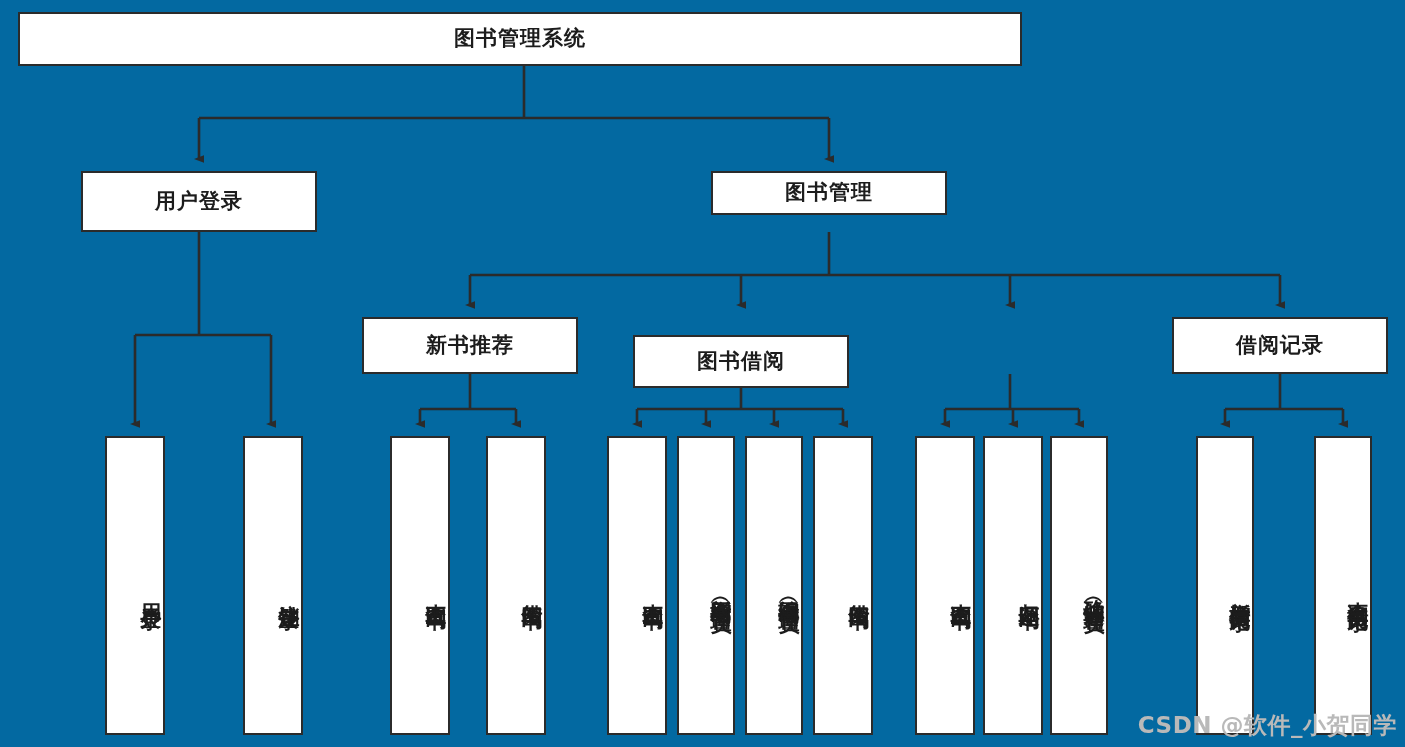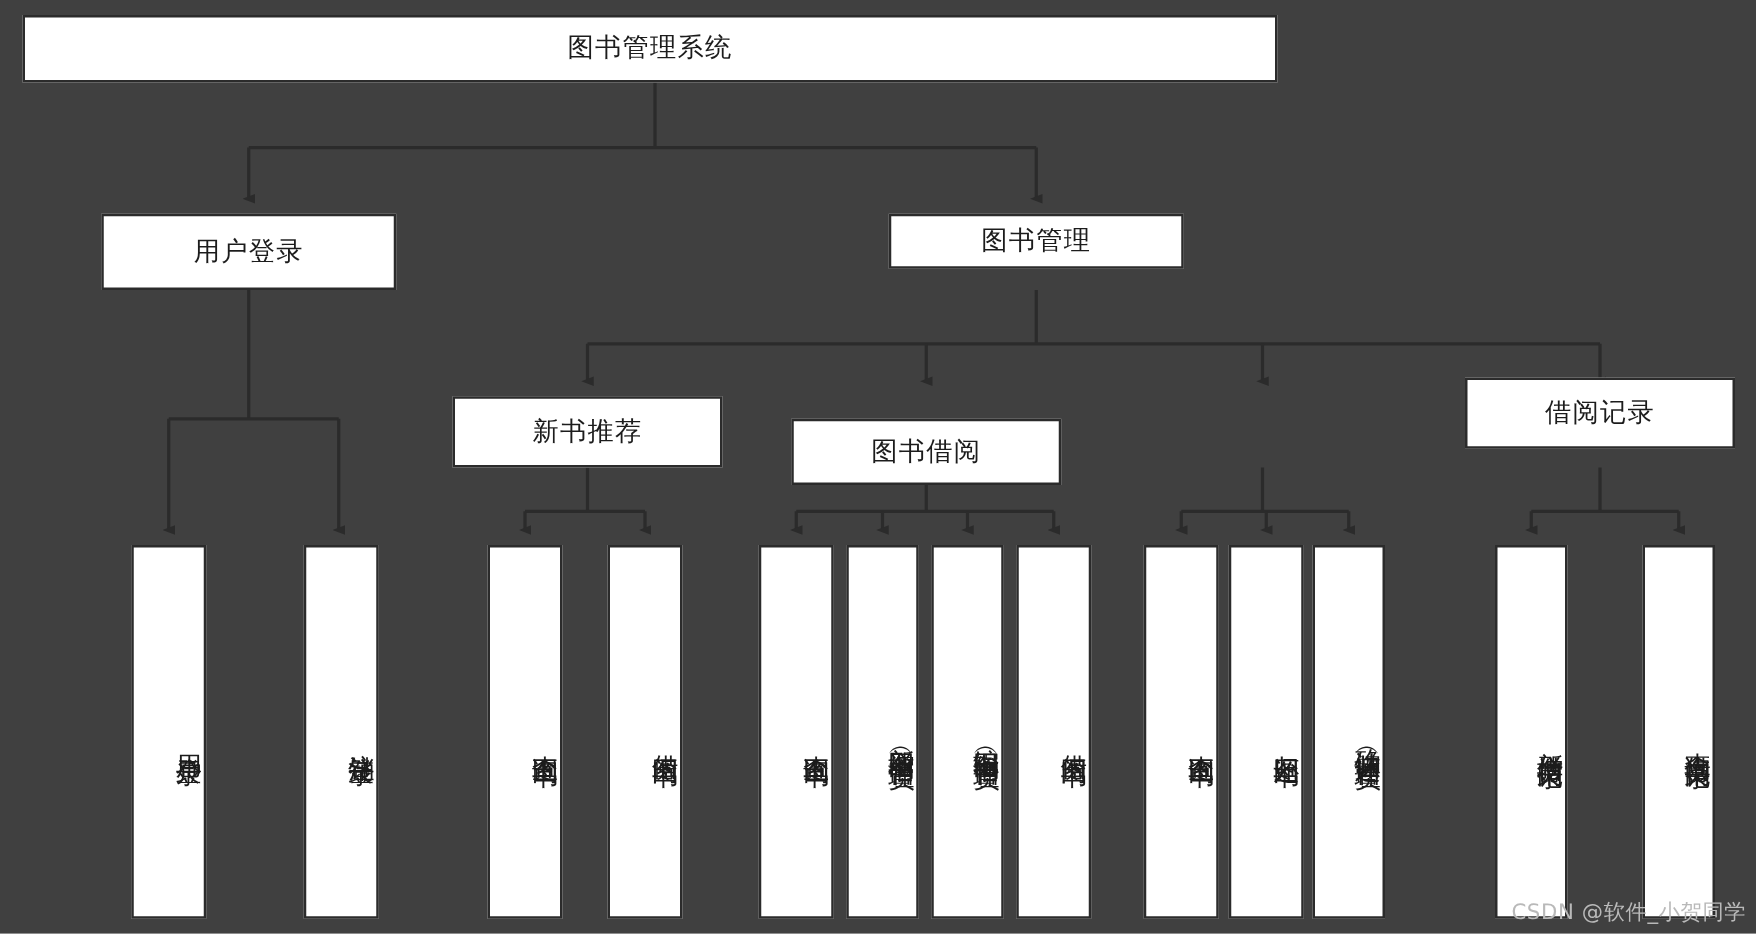--- a/index.html
+++ b/index.html
@@ -7,22 +7,23 @@
     padding: 0;
     background: #ffffff;
   }
   body {
     font-family: "DejaVu Sans", "Liberation Sans", sans-serif;
   }
   #canvas {
     position: relative;
     width: 1405px;
     height: 747px;
-    background: #404040;
+    background: #0369a1;
     overflow: hidden;
+    font-weight: bold;
   }
   svg#edges {
     position: absolute;
     left: 0;
     top: 0;
     width: 1405px;
     height: 747px;
   }
   .node {
     position: absolute;
@@ -52,21 +53,21 @@
   }
   .node.vert span {
     writing-mode: vertical-rl;
     text-orientation: upright;
     white-space: normal;
   }
   .watermark {
     position: absolute;
     right: 8px;
     bottom: 6px;
-    font-size: 17px;
+    font-size: 23px;
     color: #b9b9b9;
     letter-spacing: 0.5px;
     z-index: 5;
     white-space: nowrap;
   }
 </style>
 </head>
 <body>
 
 <div id="canvas">
@@ -132,21 +133,21 @@
   <div class="node horiz" style="left:711px;top:171px;width:236px;height:44px;">
     <span>图书管理</span>
   </div>
 
   <div class="node horiz" style="left:362px;top:317px;width:216px;height:57px;">
     <span>新书推荐</span>
   </div>
   <div class="node horiz" style="left:633px;top:335px;width:216px;height:53px;">
     <span>图书借阅</span>
   </div>
-  <div class="node horiz" style="left:1172px;top:302px;width:216px;height:57px;">
+  <div class="node horiz" style="left:1172px;top:317px;width:216px;height:57px;">
     <span>借阅记录</span>
   </div>
 
   <div class="node vert" style="left:105px;top:436px;width:60px;height:299px;">
     <span>用户登录</span>
   </div>
   <div class="node vert" style="left:243px;top:436px;width:60px;height:299px;">
     <span>注销登录</span>
   </div>
   <div class="node vert" style="left:390px;top:436px;width:60px;height:299px;">

